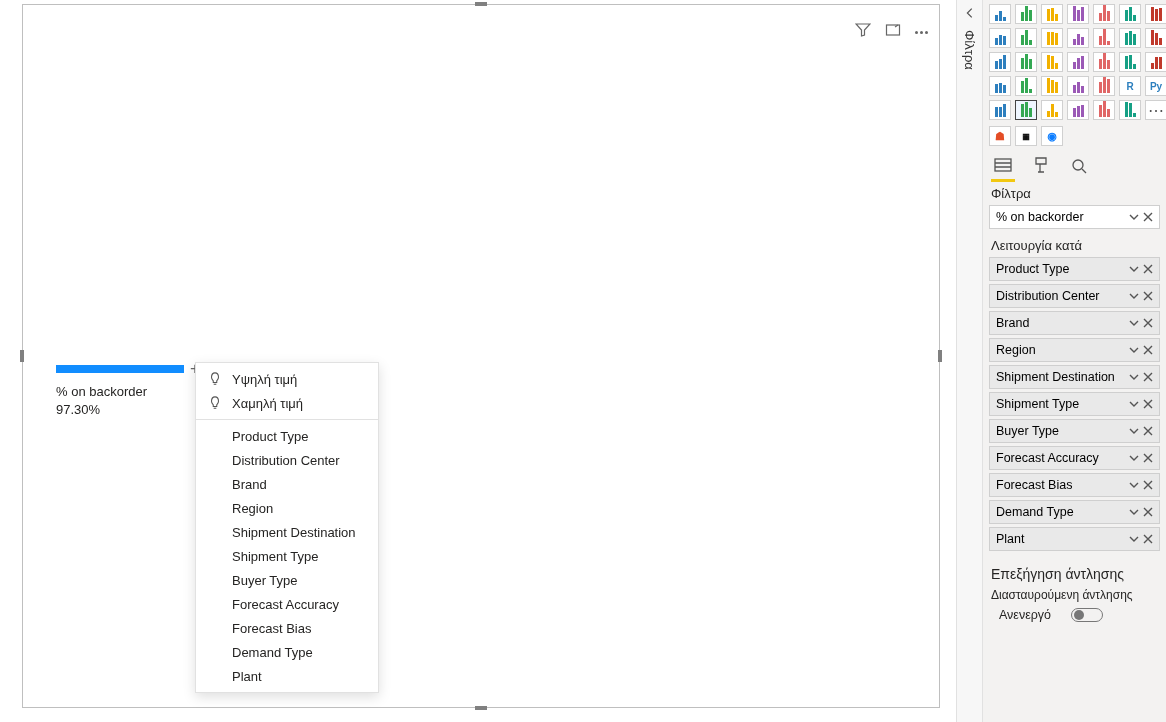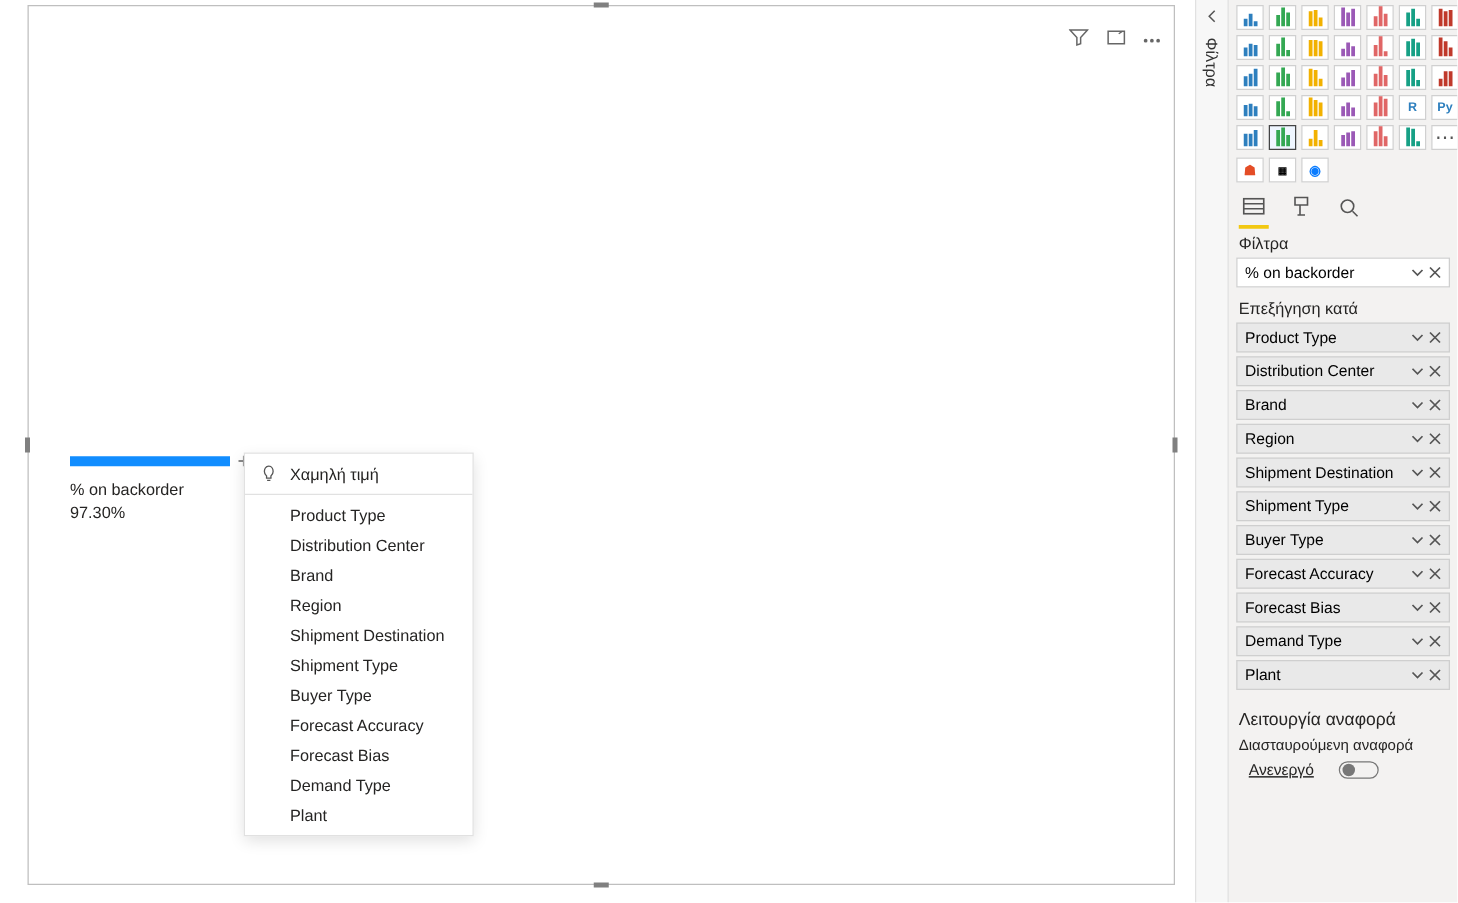--- a/index.html
+++ b/index.html
@@ -48,21 +48,21 @@
   .tab-row svg{ width:20px; height:18px; stroke:#555; fill:none; stroke-width:1.3;}
   .tab-row .act{ position:relative;}
   .tab-row .act::after{content:"";position:absolute;left:-2px;right:-2px;bottom:-4px;height:3px;background:#F2C811;}
   .section-label{ font-size:13px; color:#252423; margin:6px 2px 4px 2px;}
   .slot, .chip{ display:flex; align-items:center; justify-content:space-between; width:100%; height:24px; padding:0 6px; font-size:12.5px; background:#fff; border:1px solid #cfcfcf; margin-bottom:3px;}
   .chip{ background:#E9E9E9; border-color:#cfcfcf;}
   .slot-icons, .chip-icons{ display:flex; gap:4px; align-items:center;}
   .slot-icons svg, .chip-icons svg{ width:10px; height:10px; stroke:#555; fill:none; stroke-width:1.4;}
   .drill-head{ font-size:14px; color:#252423; margin:12px 2px 4px 2px;}
   .drill-sub{ font-size:12px; color:#252423; margin:2px 2px 6px 2px;}
-  .toggle-row{ display:flex; align-items:center; gap:20px; padding-left:10px;text-decoration:underline;}
+  .toggle-row{ display:flex; align-items:center; gap:20px; padding-left:10px;}
   .toggle-row span{ font-size:12.5px; color:#252423;}
   .toggle{ width:32px; height:14px; border:1px solid #777; border-radius:8px; position:relative;}
   .toggle::after{content:"";position:absolute;width:10px;height:10px;border-radius:50%;background:#777;top:1px;left:2px;}
 </style>
 </head>
 <body>
 
 <div class="root">
 
   <div class="canvas-wrap">
@@ -94,20 +94,27 @@
         <div class="bar"></div>
         <div class="plus">+</div>
       </div>
       <div class="bar-labels">
         <div>% on backorder</div>
         <div>97.30%</div>
       </div>
     </div>
 
     <div class="ctx">
+      <div class="ctx-item icon">
+        <svg viewBox="0 0 16 16">
+            <path d="M8 1c3 0 4 3 4 5 0 2-1.2 3-2 4v2H6v-2c-.8-1-2-2-2-4 0-2 1-5 4-5z"></path>
+            <path d="M6.5 14h3"></path>
+          </svg>
+        <span>Υψηλή τιμή</span>
+      </div>
       <div class="ctx-item icon">
         <svg viewBox="0 0 16 16">
             <path d="M8 1c3 0 4 3 4 5 0 2-1.2 3-2 4v2H6v-2c-.8-1-2-2-2-4 0-2 1-5 4-5z"></path>
             <path d="M6.5 14h3"></path>
           </svg>
         <span>Χαμηλή τιμή</span>
       </div>
       <div class="ctx-sep"></div>
       <div id="ctx-list">
           <div class="ctx-item noicon">Product Type</div>
@@ -324,21 +331,21 @@
       <span class="slot-icons">
         <svg viewBox="0 0 10 10">
             <path d="M1 3l4 4 4-4"></path>
           </svg>
         <svg viewBox="0 0 10 10">
             <path d="M1 1l8 8M9 1l-8 8"></path>
           </svg>
       </span>
     </div>
 
-    <div class="section-label">Επεξήγηση κατά</div>
+    <div class="section-label">Λειτουργία κατά</div>
     <div id="chip-list">
         <div class="chip">
           <span>Product Type</span>
           <span class="chip-icons">
             <svg viewBox="0 0 10 10">
               <path d="M1 3l4 4 4-4"></path>
             </svg>
             <svg viewBox="0 0 10 10">
               <path d="M1 1l8 8M9 1l-8 8"></path>
             </svg>
@@ -449,20 +456,20 @@
             <svg viewBox="0 0 10 10">
               <path d="M1 3l4 4 4-4"></path>
             </svg>
             <svg viewBox="0 0 10 10">
               <path d="M1 1l8 8M9 1l-8 8"></path>
             </svg>
           </span>
         </div>
       </div>
 
-    <div class="drill-head">Λειτουργία αναφορά</div>
-    <div class="drill-sub">Διασταυρούμενη αναφορά</div>
+    <div class="drill-head">Επεξήγηση άντλησης</div>
+    <div class="drill-sub">Διασταυρούμενη άντλησης</div>
     <div class="toggle-row">
       <span>Ανενεργό</span>
       <div class="toggle"></div>
     </div>
   </div>
 </div>
 
 </body></html>

